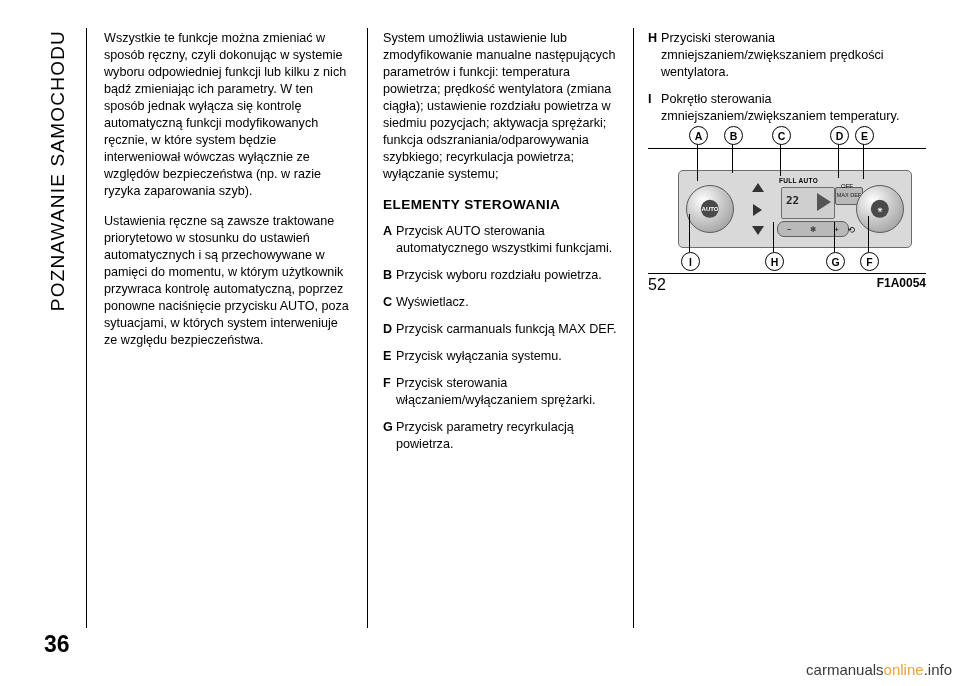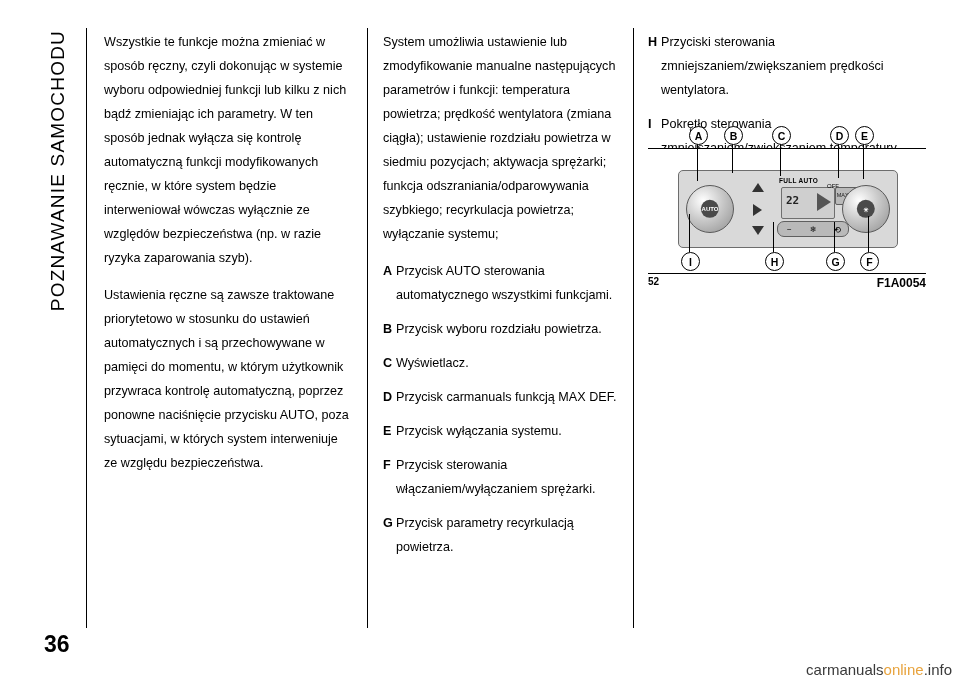--- a/index.html
+++ b/index.html
@@ -58,21 +58,21 @@
     height: 600px;
   }
   .col-rule.r1 { left: 367px; }
   .col-rule.r2 { left: 633px; }
 
   
   .col {
     position: absolute;
     top: 30px;
     font-size: 12.6px;
-    line-height: 24px;
+    line-height: 17px;
   }
   .col p { margin: 0 0 13px 0; }
   .col.c1 { left: 104px; width: 245px; }
   .col.c2 { left: 383px; width: 234px; }
   .col.c3 { left: 648px; width: 275px; }
 
   .section-head {
     font-weight: bold;
     font-size: 13.6px;
     letter-spacing: 0.4px;
@@ -133,20 +133,21 @@
   
   .panel {
     position: absolute;
     left: 30px;
     top: 44px;
     width: 218px;
     height: 76px;
     background: #d9d9d9;
     border: 1px solid #6d6d6d;
     border-radius: 5px;
+    padding-left: 14px;
   }
   .panel .knob {
     position: absolute;
     border-radius: 50%;
     background: radial-gradient(circle at 35% 32%, #ffffff 0%, #c9c9c9 45%, #8f8f8f 100%);
     border: 1px solid #5a5a5a;
   }
   .panel .knob .hub {
     position: absolute;
     left: 50%; top: 50%;
@@ -269,21 +270,21 @@
 
   .fig-caption {
     position: absolute;
     left: 0;
     top: 150px;
     width: 278px;
     font-size: 10.5px;
     display: flex;
     justify-content: space-between;
   }
-  .fig-caption .num { font-weight: bold; font-size: 10px; }
+  .fig-caption .num { font-weight: normal; font-size: 16px; }
   .fig-caption .code { font-weight: bold; font-size: 12px; }
 
   
   .page-num {
     position: absolute;
     left: 44px;
     bottom: 28px;
     font-size: 23px;
     font-weight: bold;
   }
@@ -310,20 +311,21 @@
   <div class="col-rule r1"></div>
   <div class="col-rule r2"></div>
 
   <div class="col c1">
     <p>Wszystkie te funkcje można zmieniać w sposób ręczny, czyli dokonując w systemie wyboru odpowiedniej funkcji lub kilku z nich bądź zmieniając ich parametry. W ten sposób jednak wyłącza się kontrolę automatyczną funkcji modyfikowanych ręcznie, w które system będzie interweniował wówczas wyłącznie ze względów bezpieczeństwa (np. w razie ryzyka zaparowania szyb).</p>
     <p>Ustawienia ręczne są zawsze traktowane priorytetowo w stosunku do ustawień automatycznych i są przechowywane w pamięci do momentu, w którym użytkownik przywraca kontrolę automatyczną, poprzez ponowne naciśnięcie przycisku AUTO, poza sytuacjami, w których system interweniuje ze względu bezpieczeństwa.</p>
   </div>
 
   <div class="col c2">
     <p>System umożliwia ustawienie lub zmodyfikowanie manualne następujących parametrów i funkcji: temperatura powietrza; prędkość wentylatora (zmiana ciągła); ustawienie rozdziału powietrza w siedmiu pozycjach; aktywacja sprężarki; funkcja odszraniania/odparowywania szybkiego; recyrkulacja powietrza; wyłączanie systemu;</p>
+    <div class="section-head">ELEMENTY STEROWANIA</div>
 
     <div class="item">
       <span class="lt">A</span>
       <span class="tx">Przycisk AUTO sterowania automatycznego wszystkimi funkcjami.</span>
     </div>
     <div class="item">
       <span class="lt">B</span>
       <span class="tx">Przycisk wyboru rozdziału powietrza.</span>
     </div>
     <div class="item">

